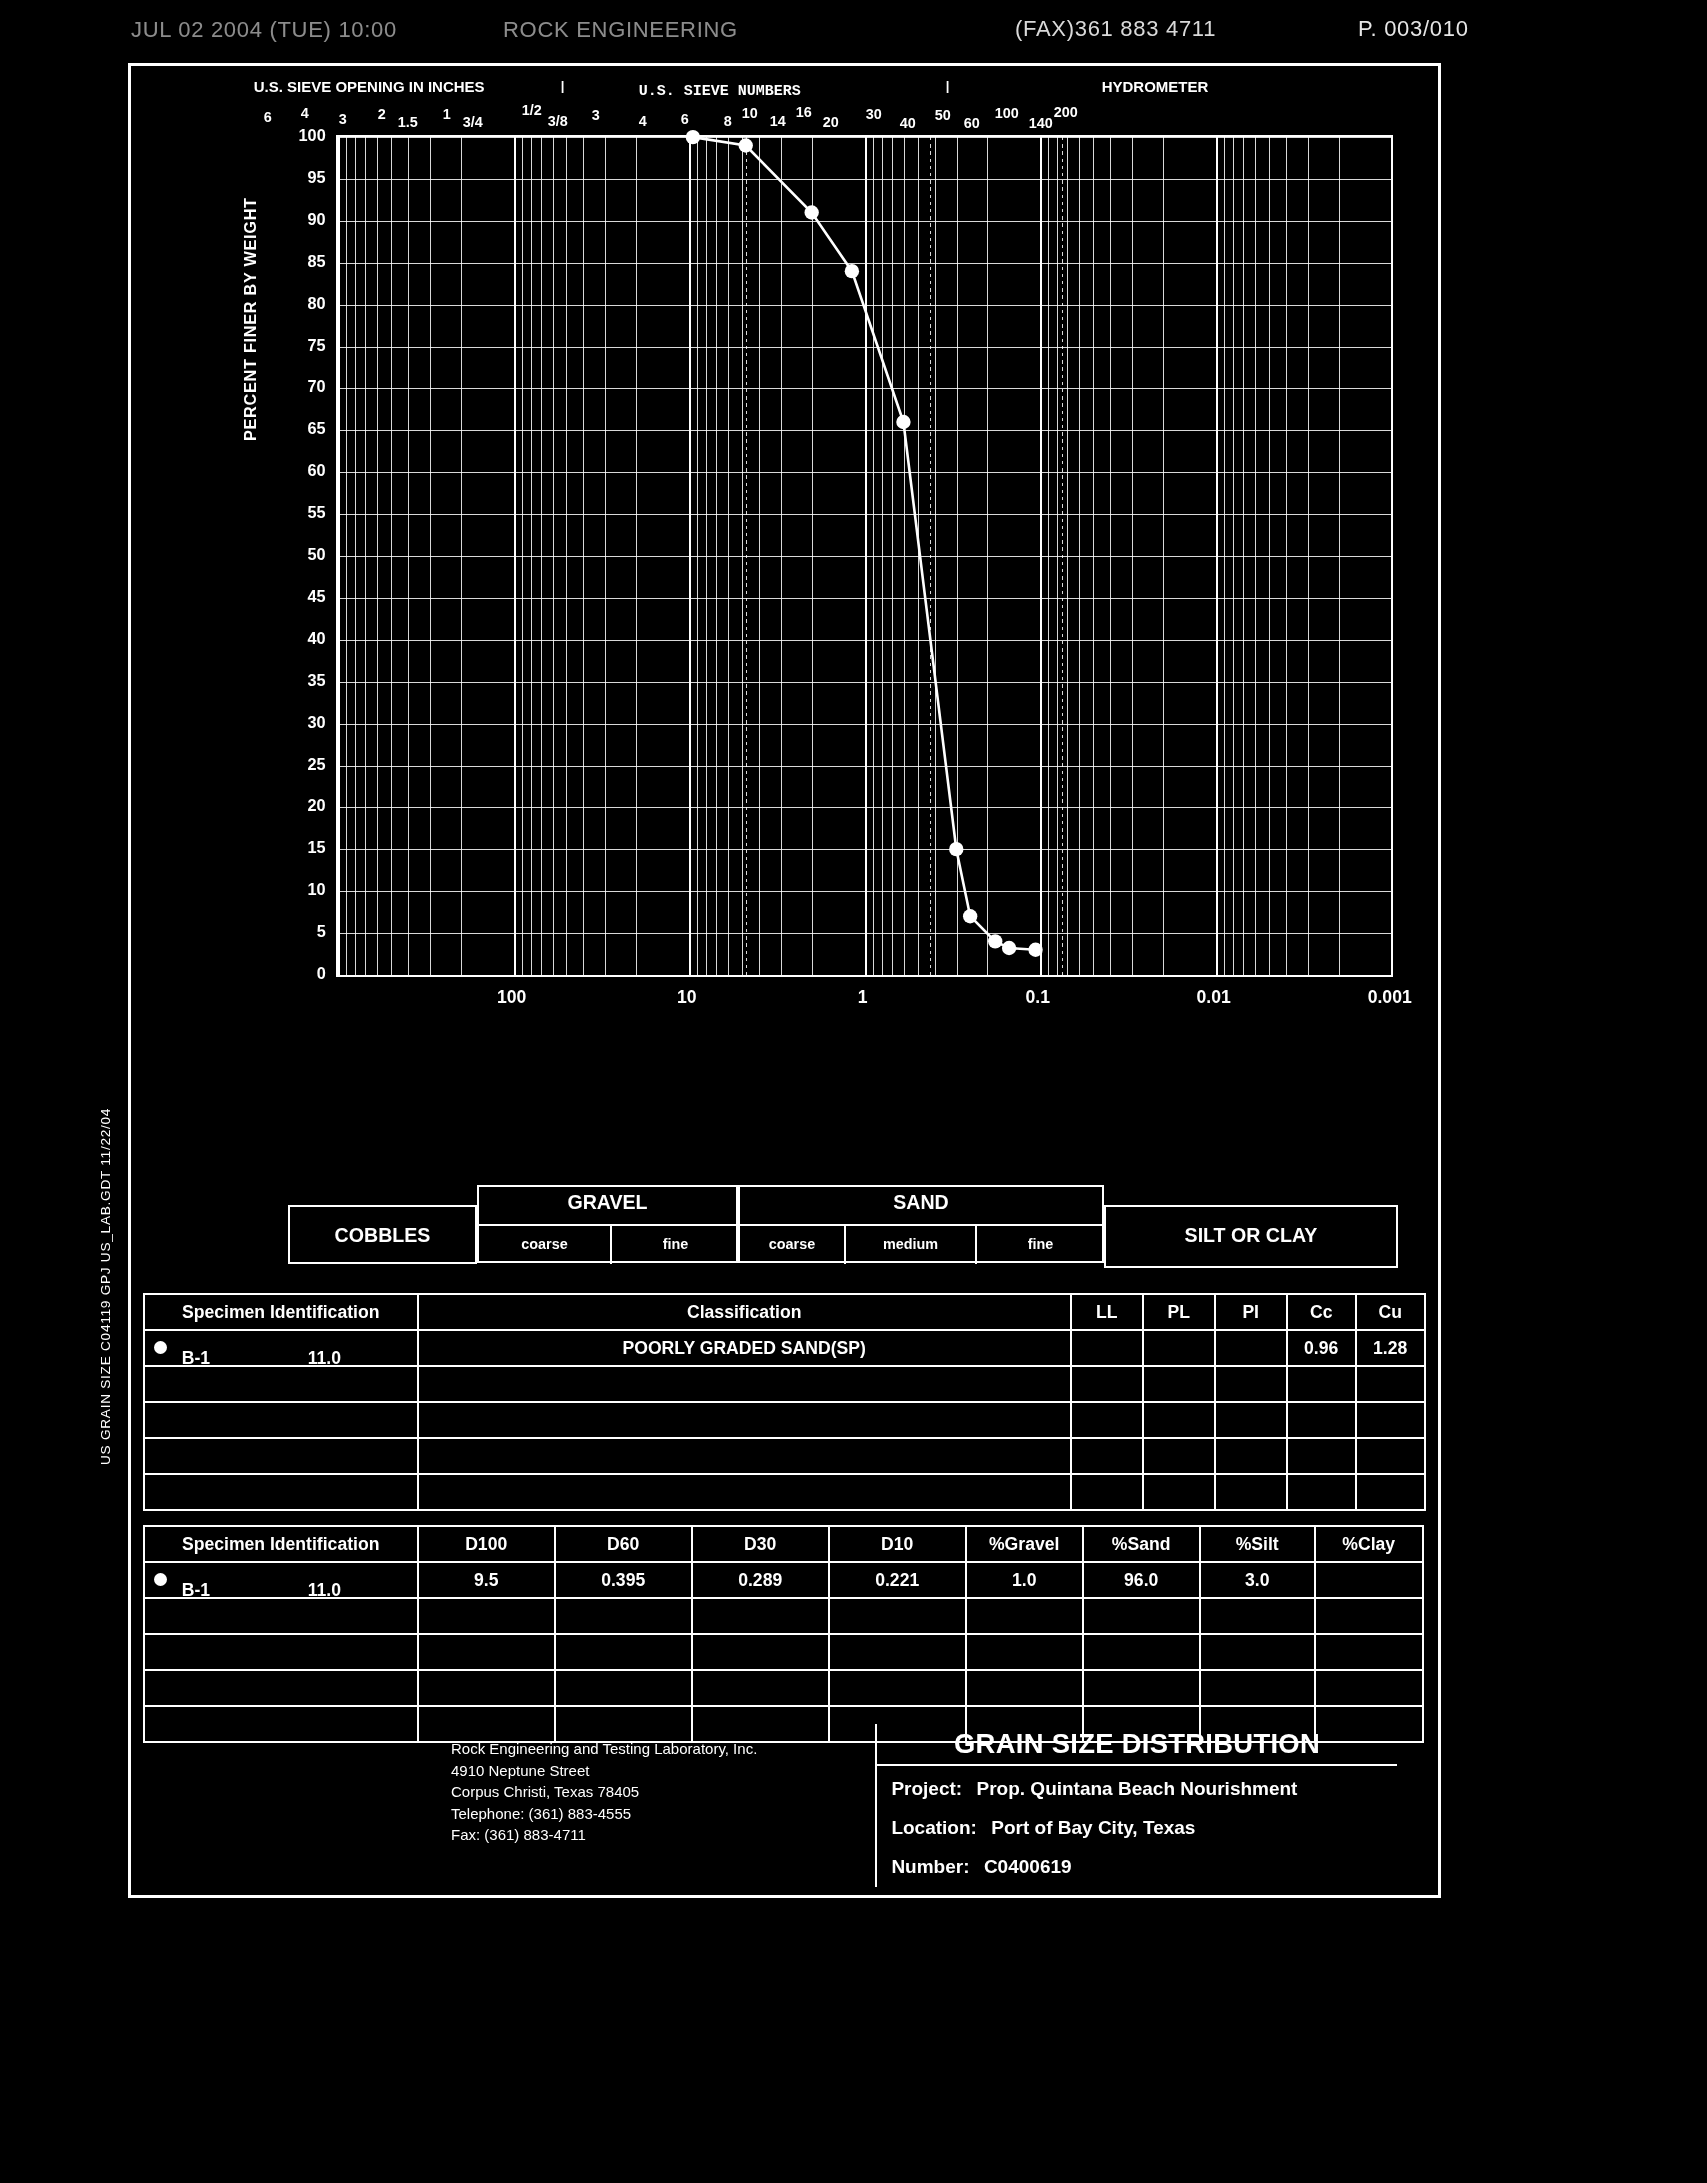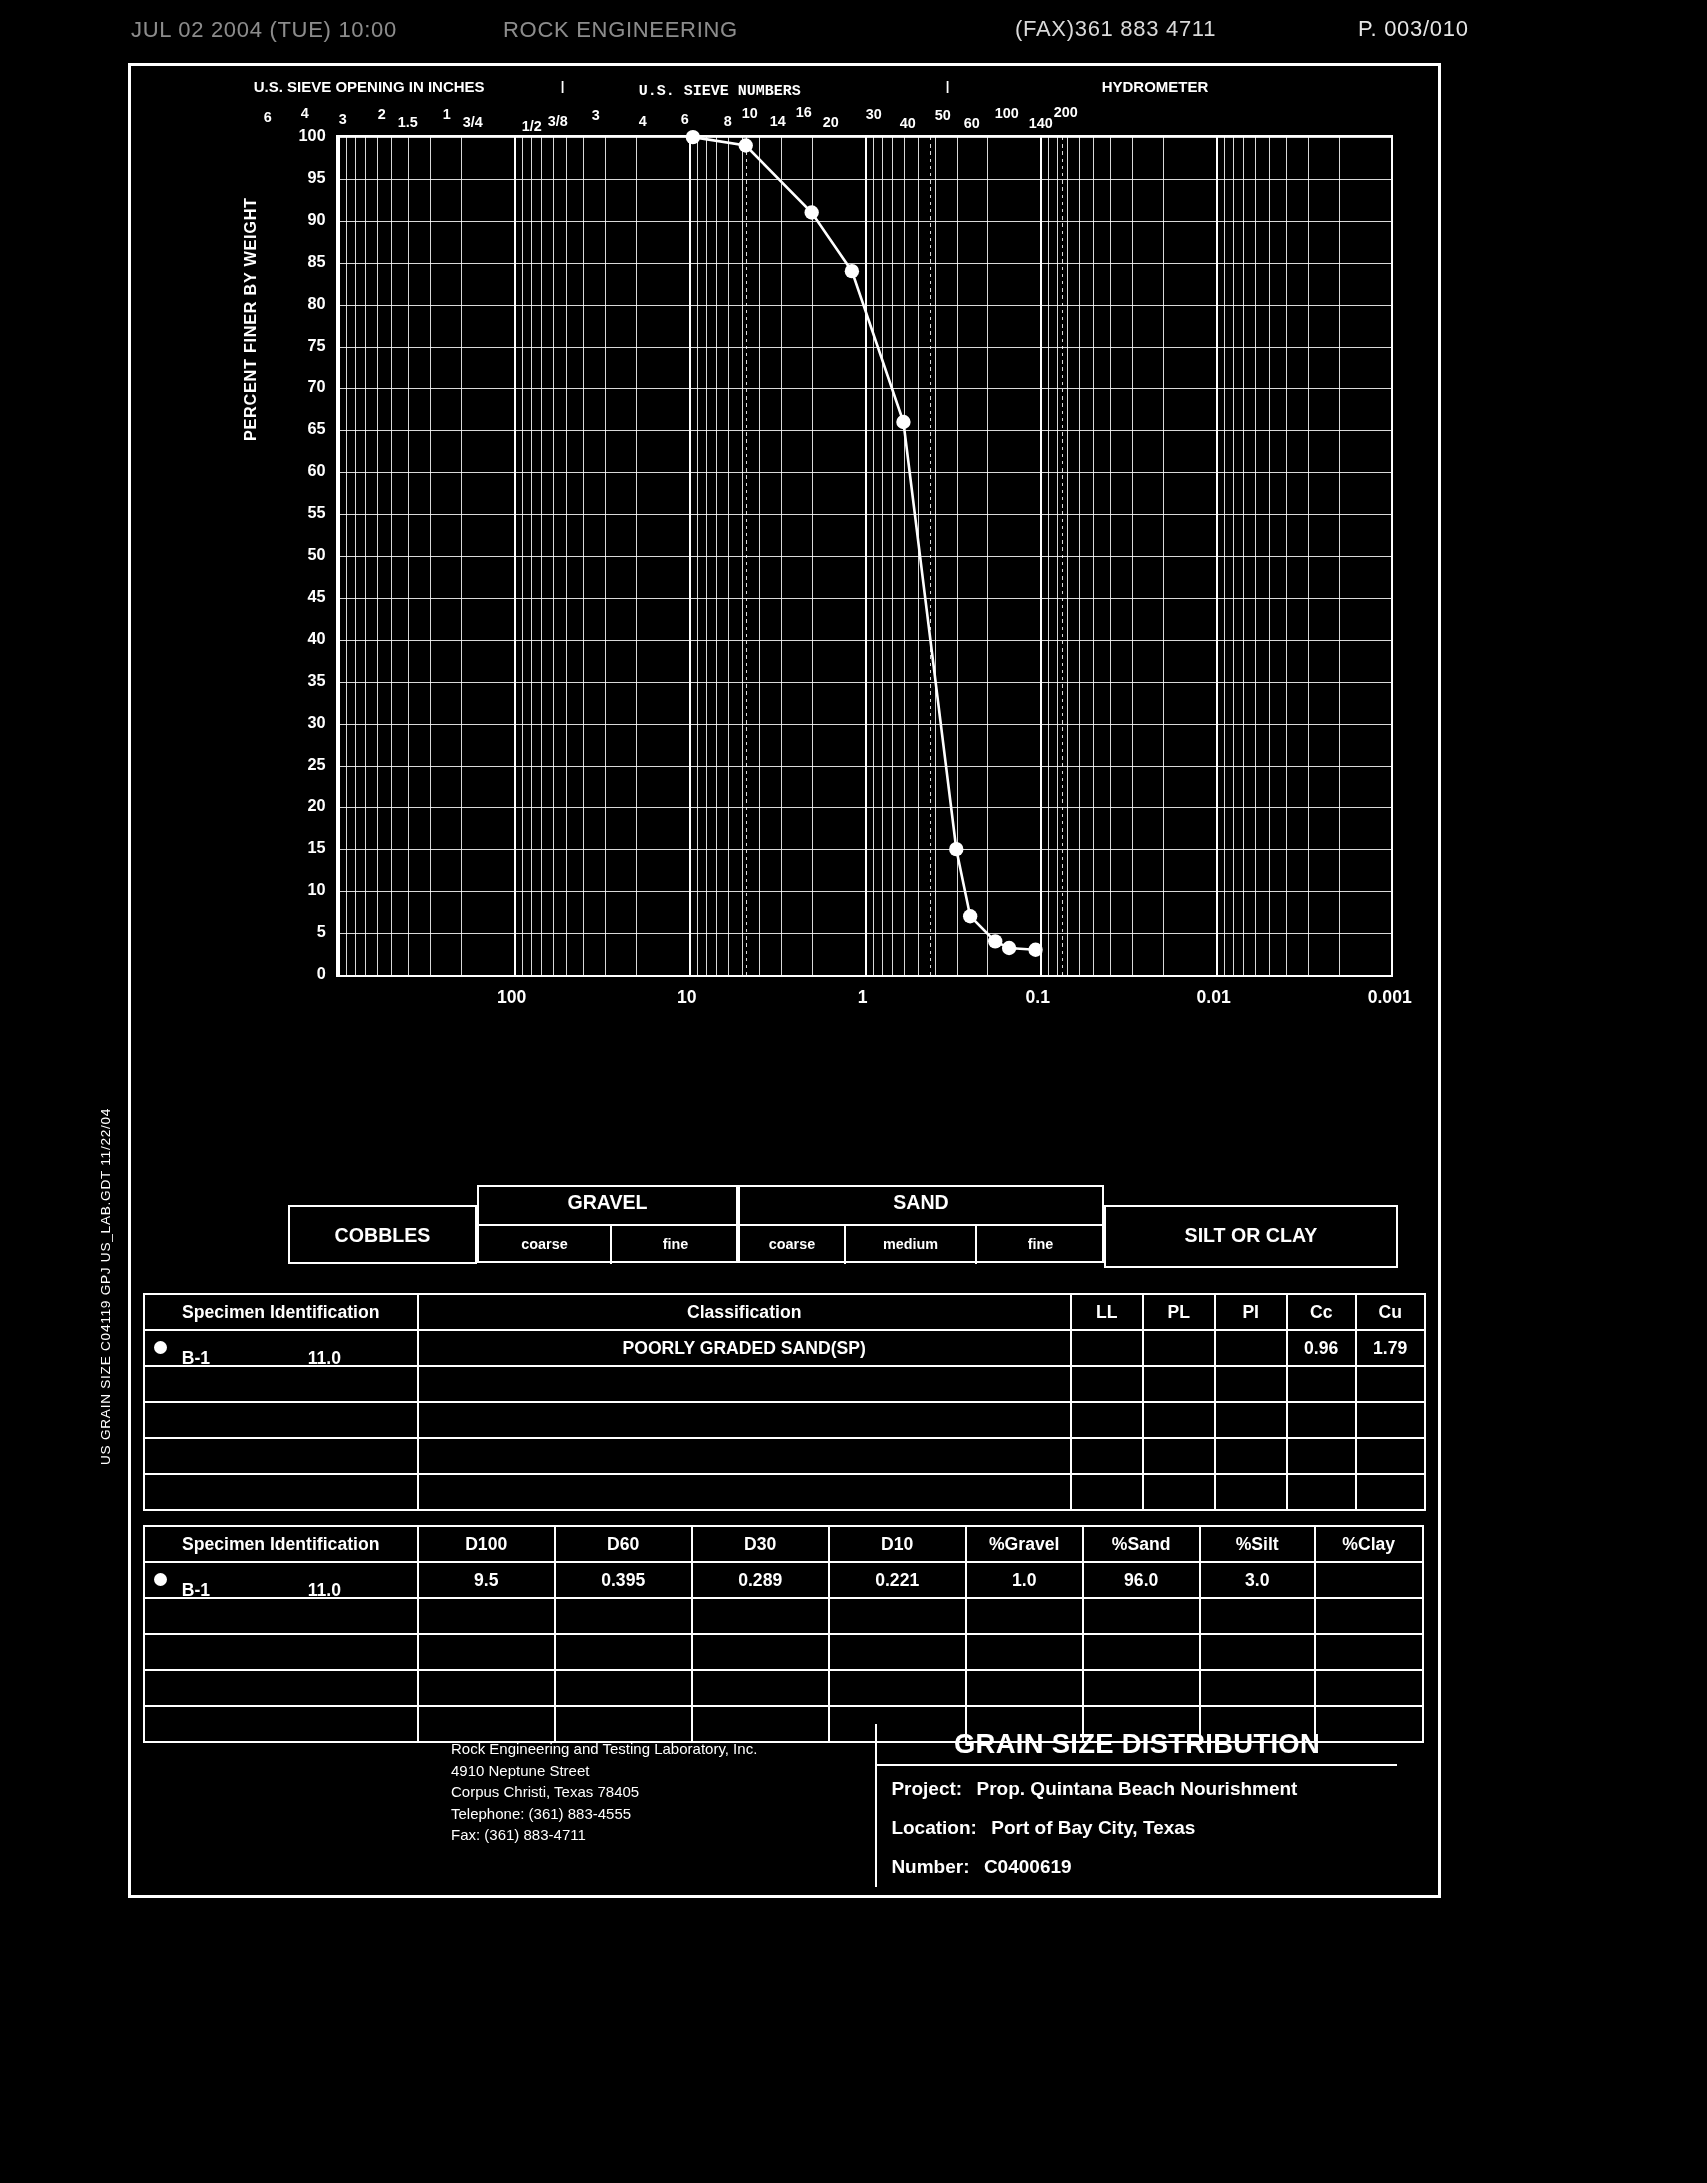--- a/index.html
+++ b/index.html
@@ -94,21 +94,21 @@
       </div>
 
       <div class="sieveticks">
         <span style="left:121px;top:11.7px;">6</span>
         <span style="left:158px;top:7.8px;">4</span>
         <span style="left:196px;top:14.4px;">3</span>
         <span style="left:235px;top:9.1px;">2</span>
         <span style="left:255px;top:17px;">1.5</span>
         <span style="left:300px;top:9.1px;">1</span>
         <span style="left:320px;top:17px;">3/4</span>
-        <span style="left:379px;top:5.2px;margin-top:16px;">1/2</span>
+        <span style="left:379px;top:5.2px;">1/2</span>
         <span style="left:405px;top:15.7px;">3/8</span>
         <span style="left:449px;top:10.4px;">3</span>
         <span style="left:496px;top:15.7px;">4</span>
         <span style="left:538px;top:14.4px;">6</span>
         <span style="left:581px;top:15.7px;">8</span>
         <span style="left:599px;top:7.8px;">10</span>
         <span style="left:627px;top:15.7px;">14</span>
         <span style="left:653px;top:6.5px;">16</span>
         <span style="left:680px;top:17px;">20</span>
         <span style="left:723px;top:9.1px;">30</span>
@@ -310,21 +310,21 @@
             <td class="lefttd" style="position: relative;">
               <span style="position:absolute;left:9.1px;top:10.4px;width:13px;height:13px;border-radius:50%;background:#fff;"></span>
               <span style="position:absolute;left:37px;">B-1</span>
               <span style="position:absolute;left:163px;">11.0</span>
             </td>
             <td>POORLY GRADED SAND(SP)</td>
             <td></td>
             <td></td>
             <td></td>
             <td>0.96</td>
-            <td>1.79</td>
+            <td>1.28</td>
           </tr>
           <tr>
             <td class="lefttd" style="position: relative;"></td>
             <td></td>
             <td></td>
             <td></td>
             <td></td>
             <td></td>
             <td></td>
           </tr>

